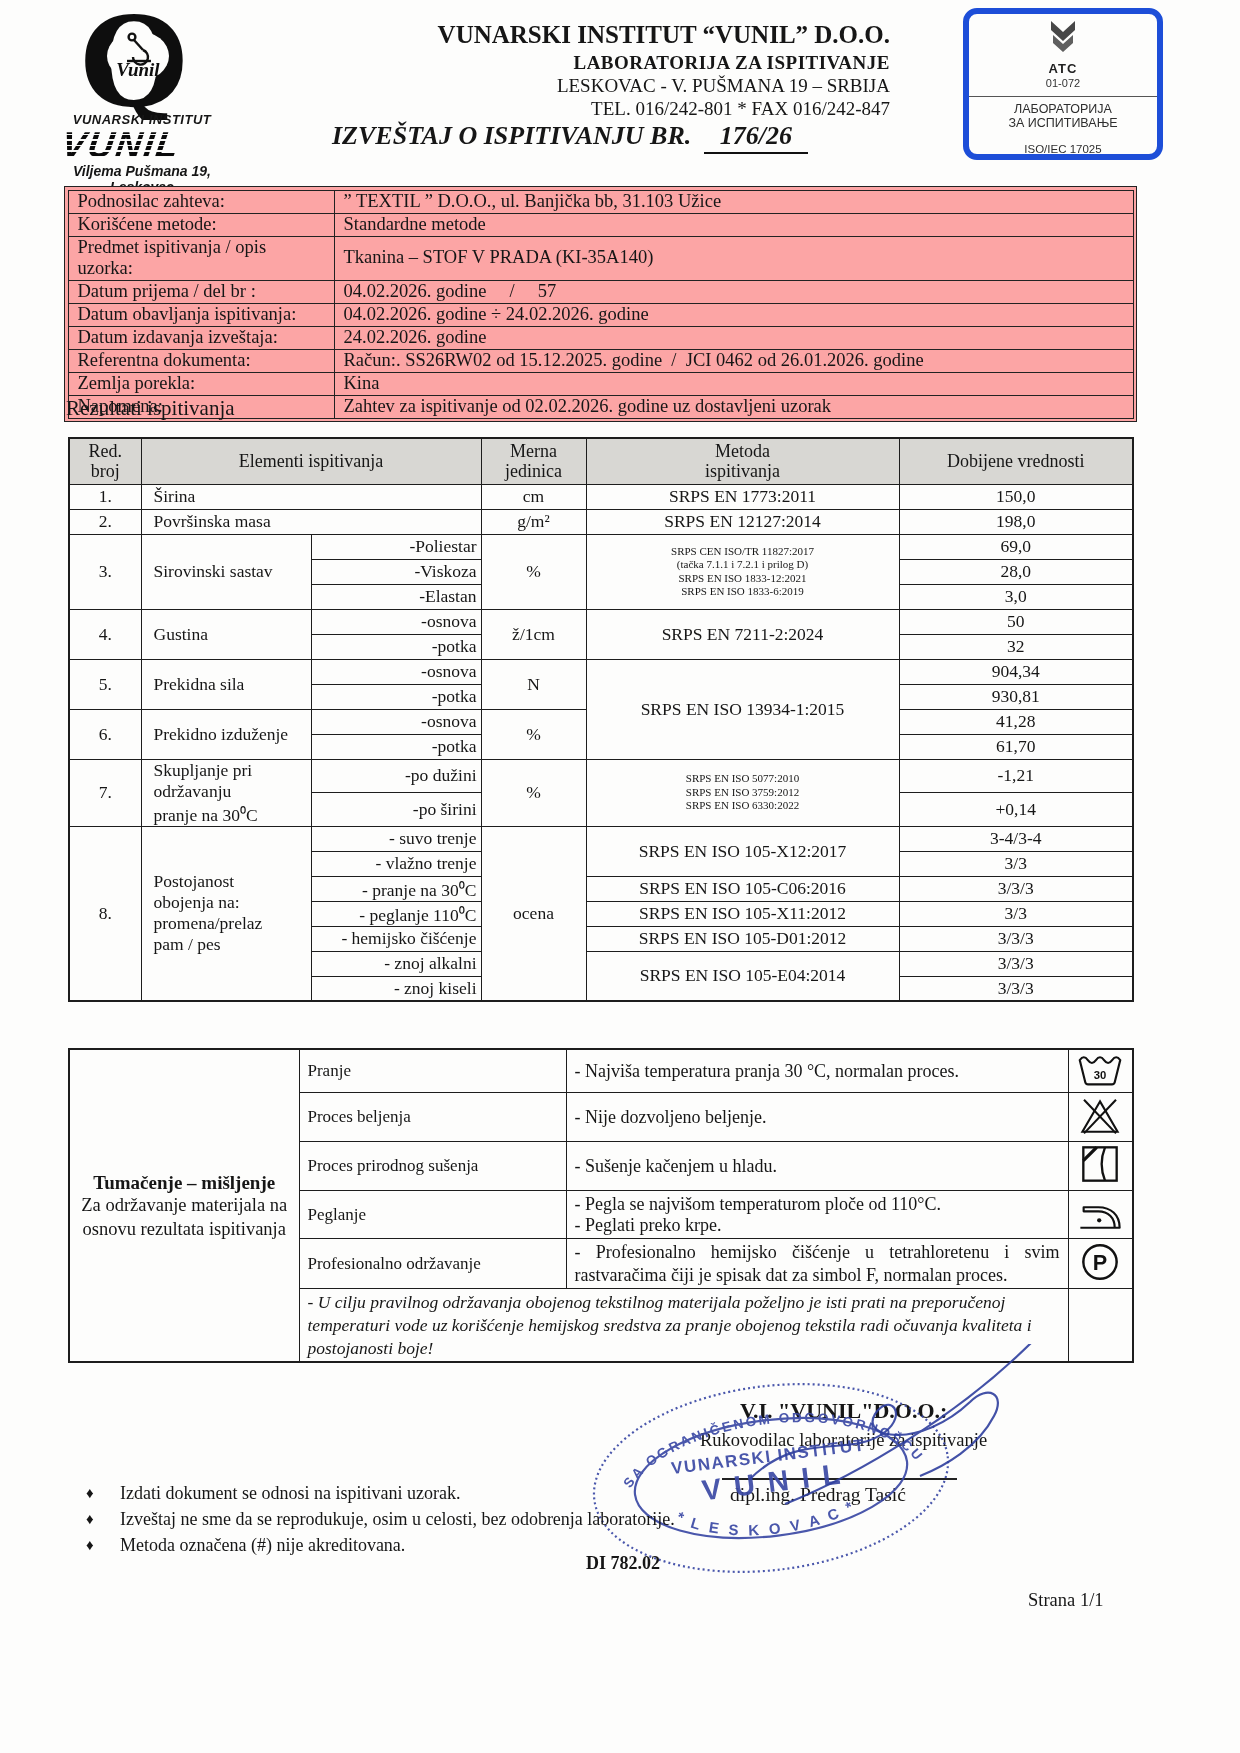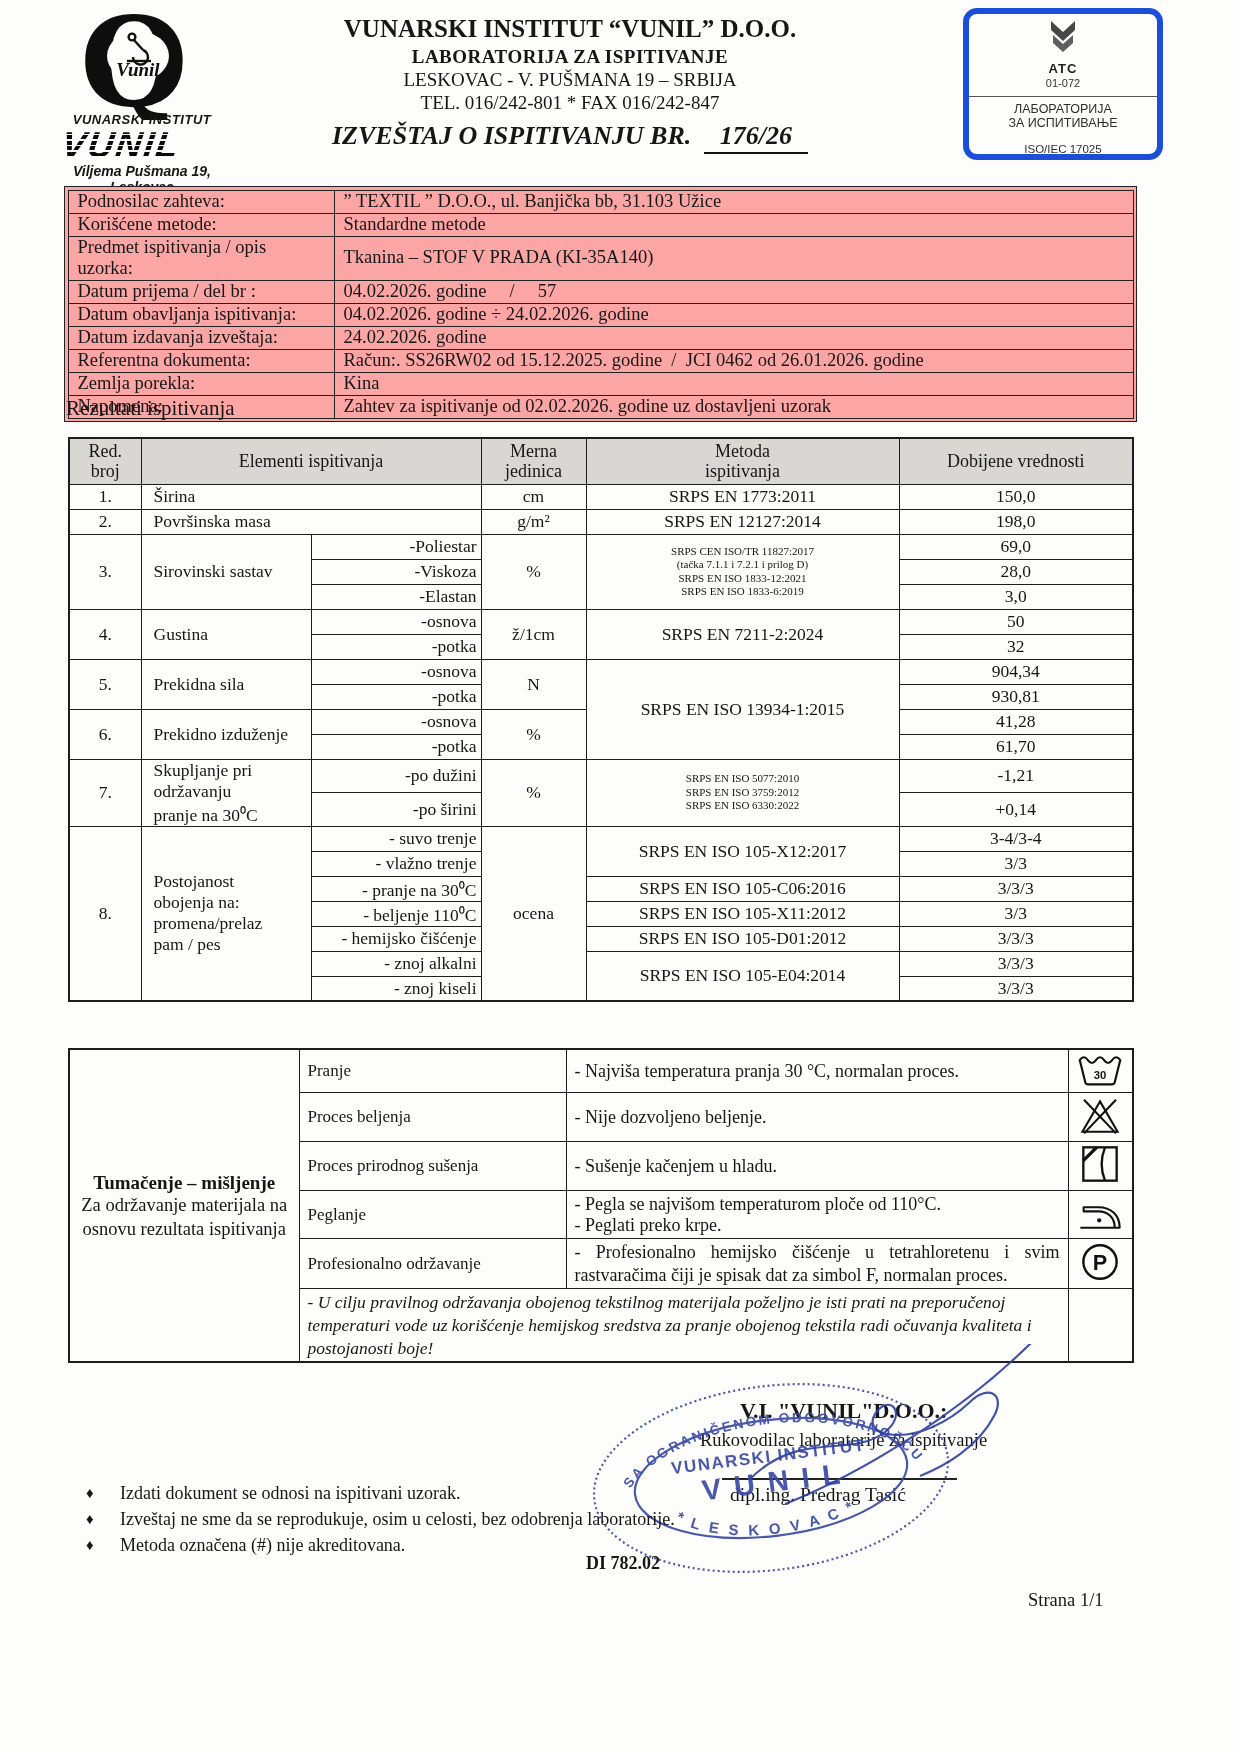--- a/index.html
+++ b/index.html
@@ -16,21 +16,21 @@
     font-family:"Liberation Sans", sans-serif; font-style:italic; font-weight:bold;
     font-size:13px; letter-spacing:0.5px; }
   .brand { position:absolute; left:62px; top:124px; font-family:"Liberation Sans", sans-serif;
     font-style:italic; font-weight:900; font-size:36px; letter-spacing:2px; transform:skewX(-8deg); color:#0c0c0c; }
   @supports ((-webkit-background-clip:text) or (background-clip:text)) {
     .brand { background:repeating-linear-gradient(180deg,#0a0a0a 0 4px,#f7f7f5 4px 5.6px);
       -webkit-background-clip:text; background-clip:text; color:transparent; }
   }
   .logo-addr { position:absolute; left:50px; top:163px; width:184px; text-align:center;
     font-family:"Liberation Sans", sans-serif; font-style:italic; font-weight:bold; font-size:14px; }
-  .org-block { position:absolute; left:250px; top:14px; width:640px; text-align:center; line-height:1.22; }
+  .org-block { position:absolute; left:250px; top:20px; width:640px; text-align:right; line-height:1.22; }
   .org-name { font-size:25px; font-weight:bold; }
   .org-lab  { font-size:19px; font-weight:bold; letter-spacing:0.5px; }
   .org-addr { font-size:19px; }
   .org-tel  { font-size:19px; }
   .title-line { position:absolute; left:250px; top:121px; width:640px; text-align:center;
     font-size:26px; font-weight:bold; font-style:italic; }
   .report-no { display:inline-block; border-bottom:2.5px solid #111; padding:0 16px 1px; margin-left:6px; }
   .badge { position:absolute; left:963px; top:8px; width:200px; height:152px;
     border:6px solid #1d4ed8; border-radius:14px; text-align:center;
     font-family:"Liberation Sans", sans-serif; color:#3c3c3c; padding-top:6px; }
@@ -307,21 +307,21 @@
       <tr class="h21">
         <td class="sub">- vlažno trenje</td>
         <td>3/3</td>
       </tr>
       <tr class="h21">
         <td class="sub">- pranje na 30⁰C</td>
         <td>SRPS EN ISO 105-C06:2016</td>
         <td>3/3/3</td>
       </tr>
       <tr class="h21">
-        <td class="sub">- beljenje 110⁰C</td>
+        <td class="sub">- peglanje 110⁰C</td>
         <td>SRPS EN ISO 105-X11:2012</td>
         <td>3/3</td>
       </tr>
       <tr class="h21">
         <td class="sub">- hemijsko čišćenje</td>
         <td>SRPS EN ISO 105-D01:2012</td>
         <td>3/3/3</td>
       </tr>
       <tr class="h21">
         <td class="sub">- znoj alkalni</td>

